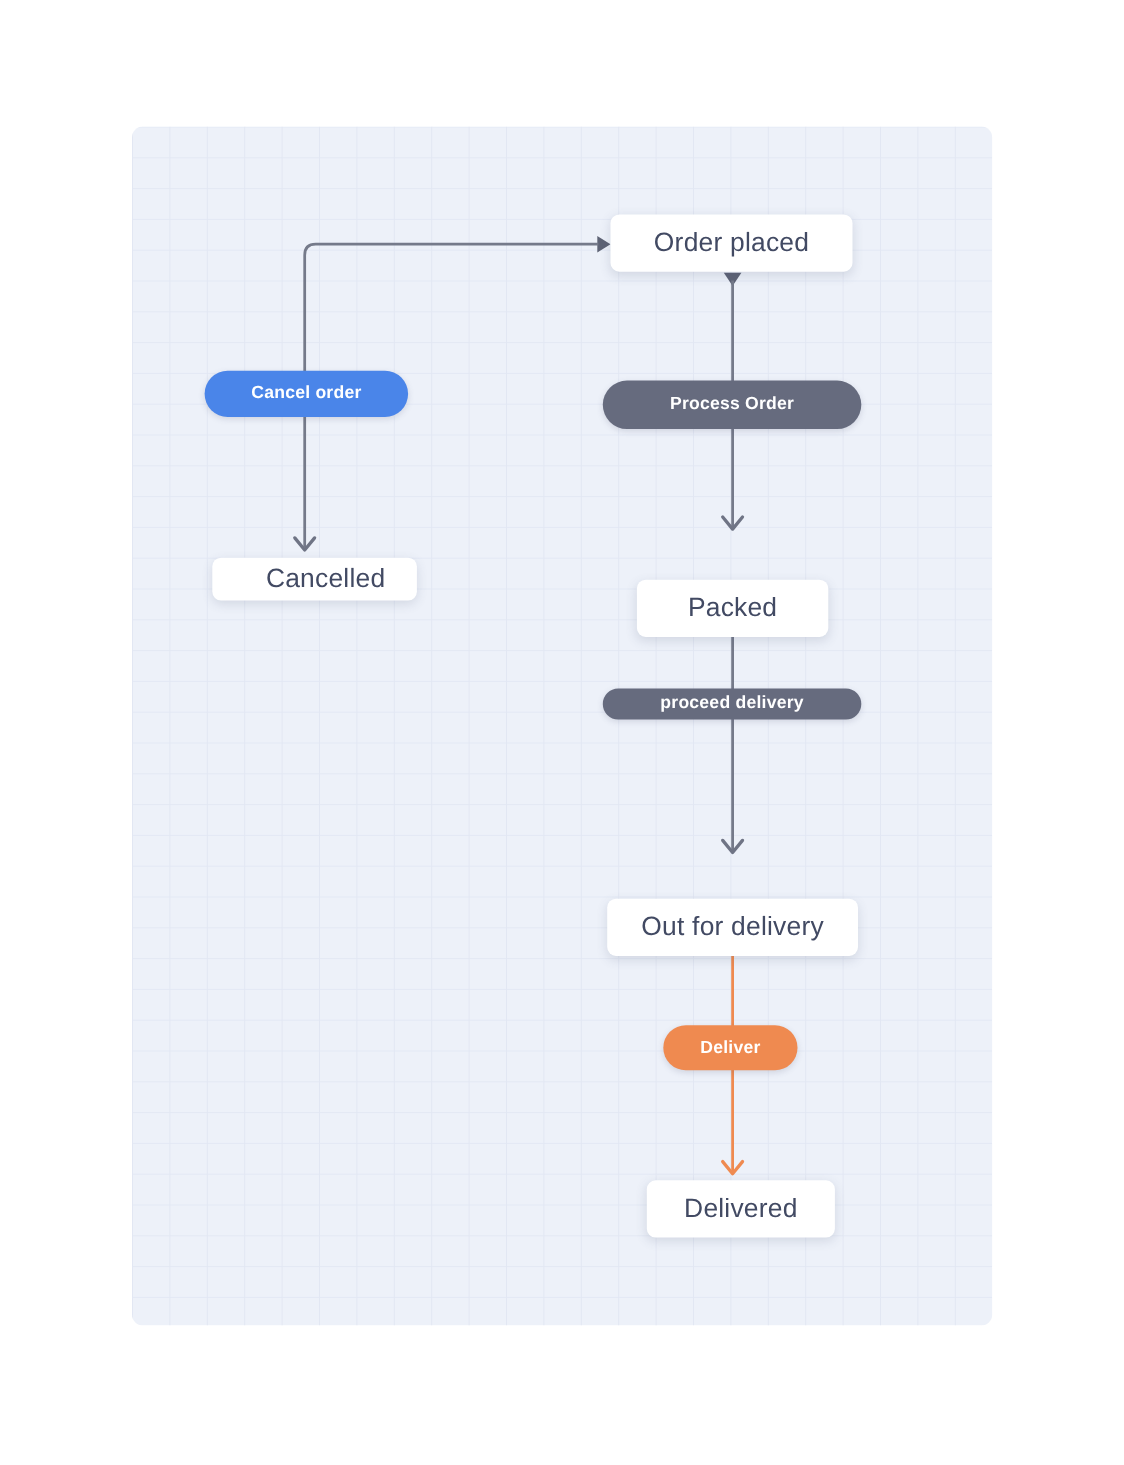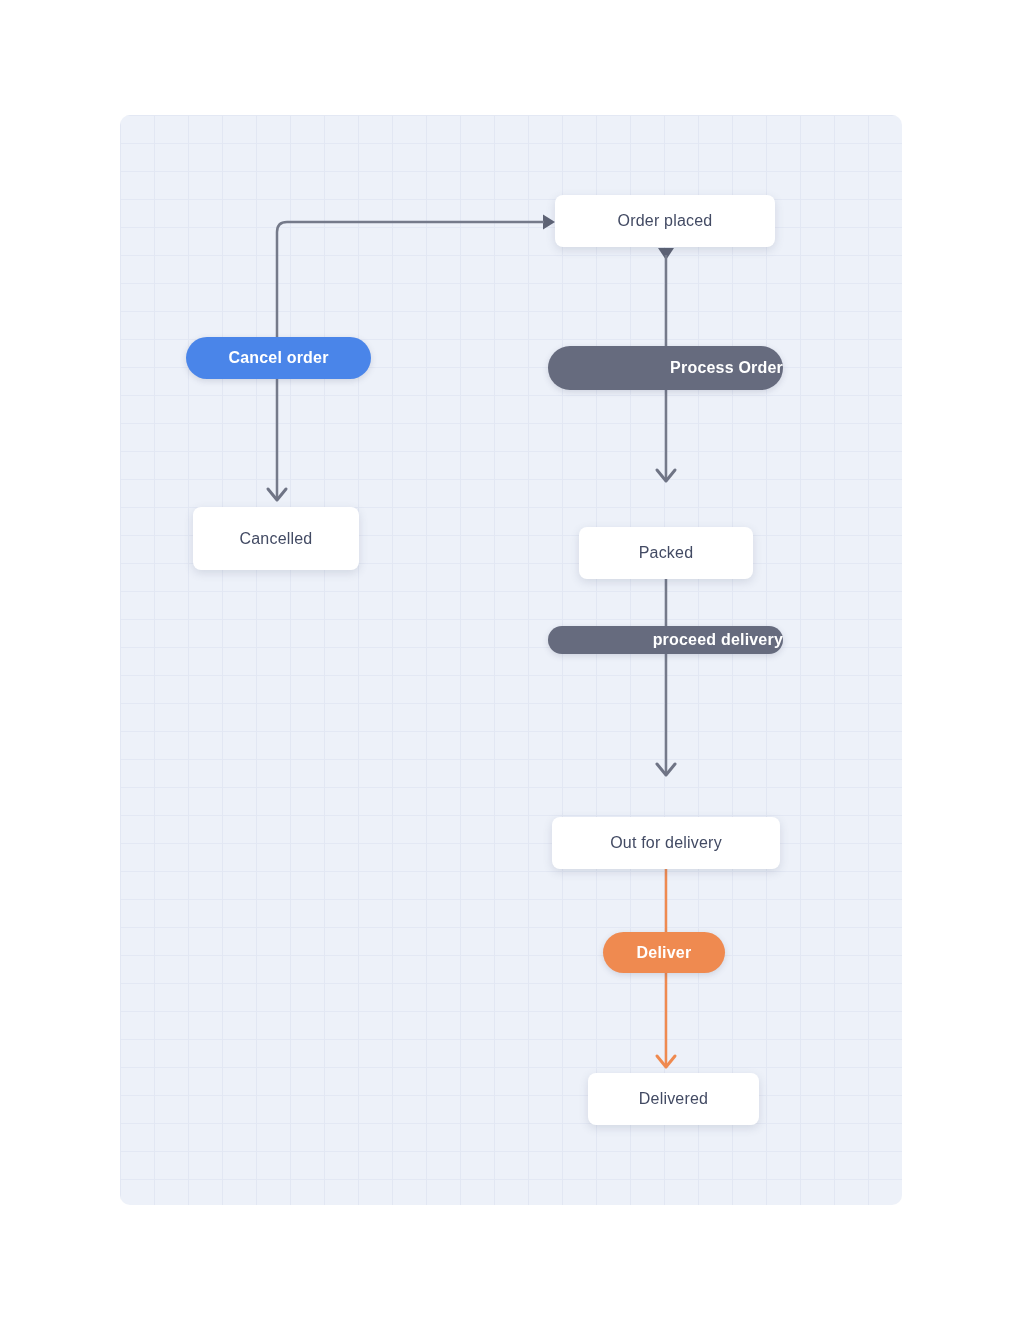--- a/index.html
+++ b/index.html
@@ -24,42 +24,42 @@
   .edges{
     position:absolute;left:0;top:0;width:782px;height:1090px;
   }
   .node{
     position:absolute;
     background:#ffffff;
     border-radius:8px;
     box-shadow:0 3px 10px rgba(70,80,110,0.16);
     display:flex;align-items:center;justify-content:center;
     color:#424a63;
-    font-size:16px;
+    font-size:24px;
     letter-spacing:0.2px;
     cursor:default;
   }
   .pill{
     position:absolute;
     border-radius:22px;
     display:flex;align-items:center;justify-content:center;
     color:#ffffff;
     font-weight:bold;
     font-size:16px;
     letter-spacing:0.2px;
     box-shadow:0 2px 6px rgba(70,80,110,0.18);
     cursor:default;
   }
   .pill-blue{background:#4a85e9;}
-  .pill-slate{background:#666b7e;justify-content:flex-end;}
+  .pill-slate{background:#666b7e;}
   .pill-orange{background:#ef8a50;}
 
   
   #n-order-placed   {left:435px;top:80px;  width:220px;height:52px;}
-  #n-cancelled      {left:73px; top:392px; width:166px;height:63px;}
+  #n-cancelled      {left:73px; top:392px; width:166px;height:39px;padding-left:20px;}
   #n-packed         {left:459px;top:372px; width:174px;height:52px;margin-top:40px;}
   #n-out-for-delivery{left:432px;top:666px;width:228px;height:52px;margin-top:36px;}
   #n-delivered      {left:468px;top:958px; width:171px;height:52px;}
 
   
   #p-cancel-order    {left:66px; top:222px;width:185px;height:42px;}
   #p-process-order   {left:428px;top:231px;width:235px;height:44px;}
   #p-proceed-delivery{left:428px;top:511px;width:235px;height:28px;}
   #p-deliver         {left:483px;top:817px;width:122px;height:41px;}
 </style>

